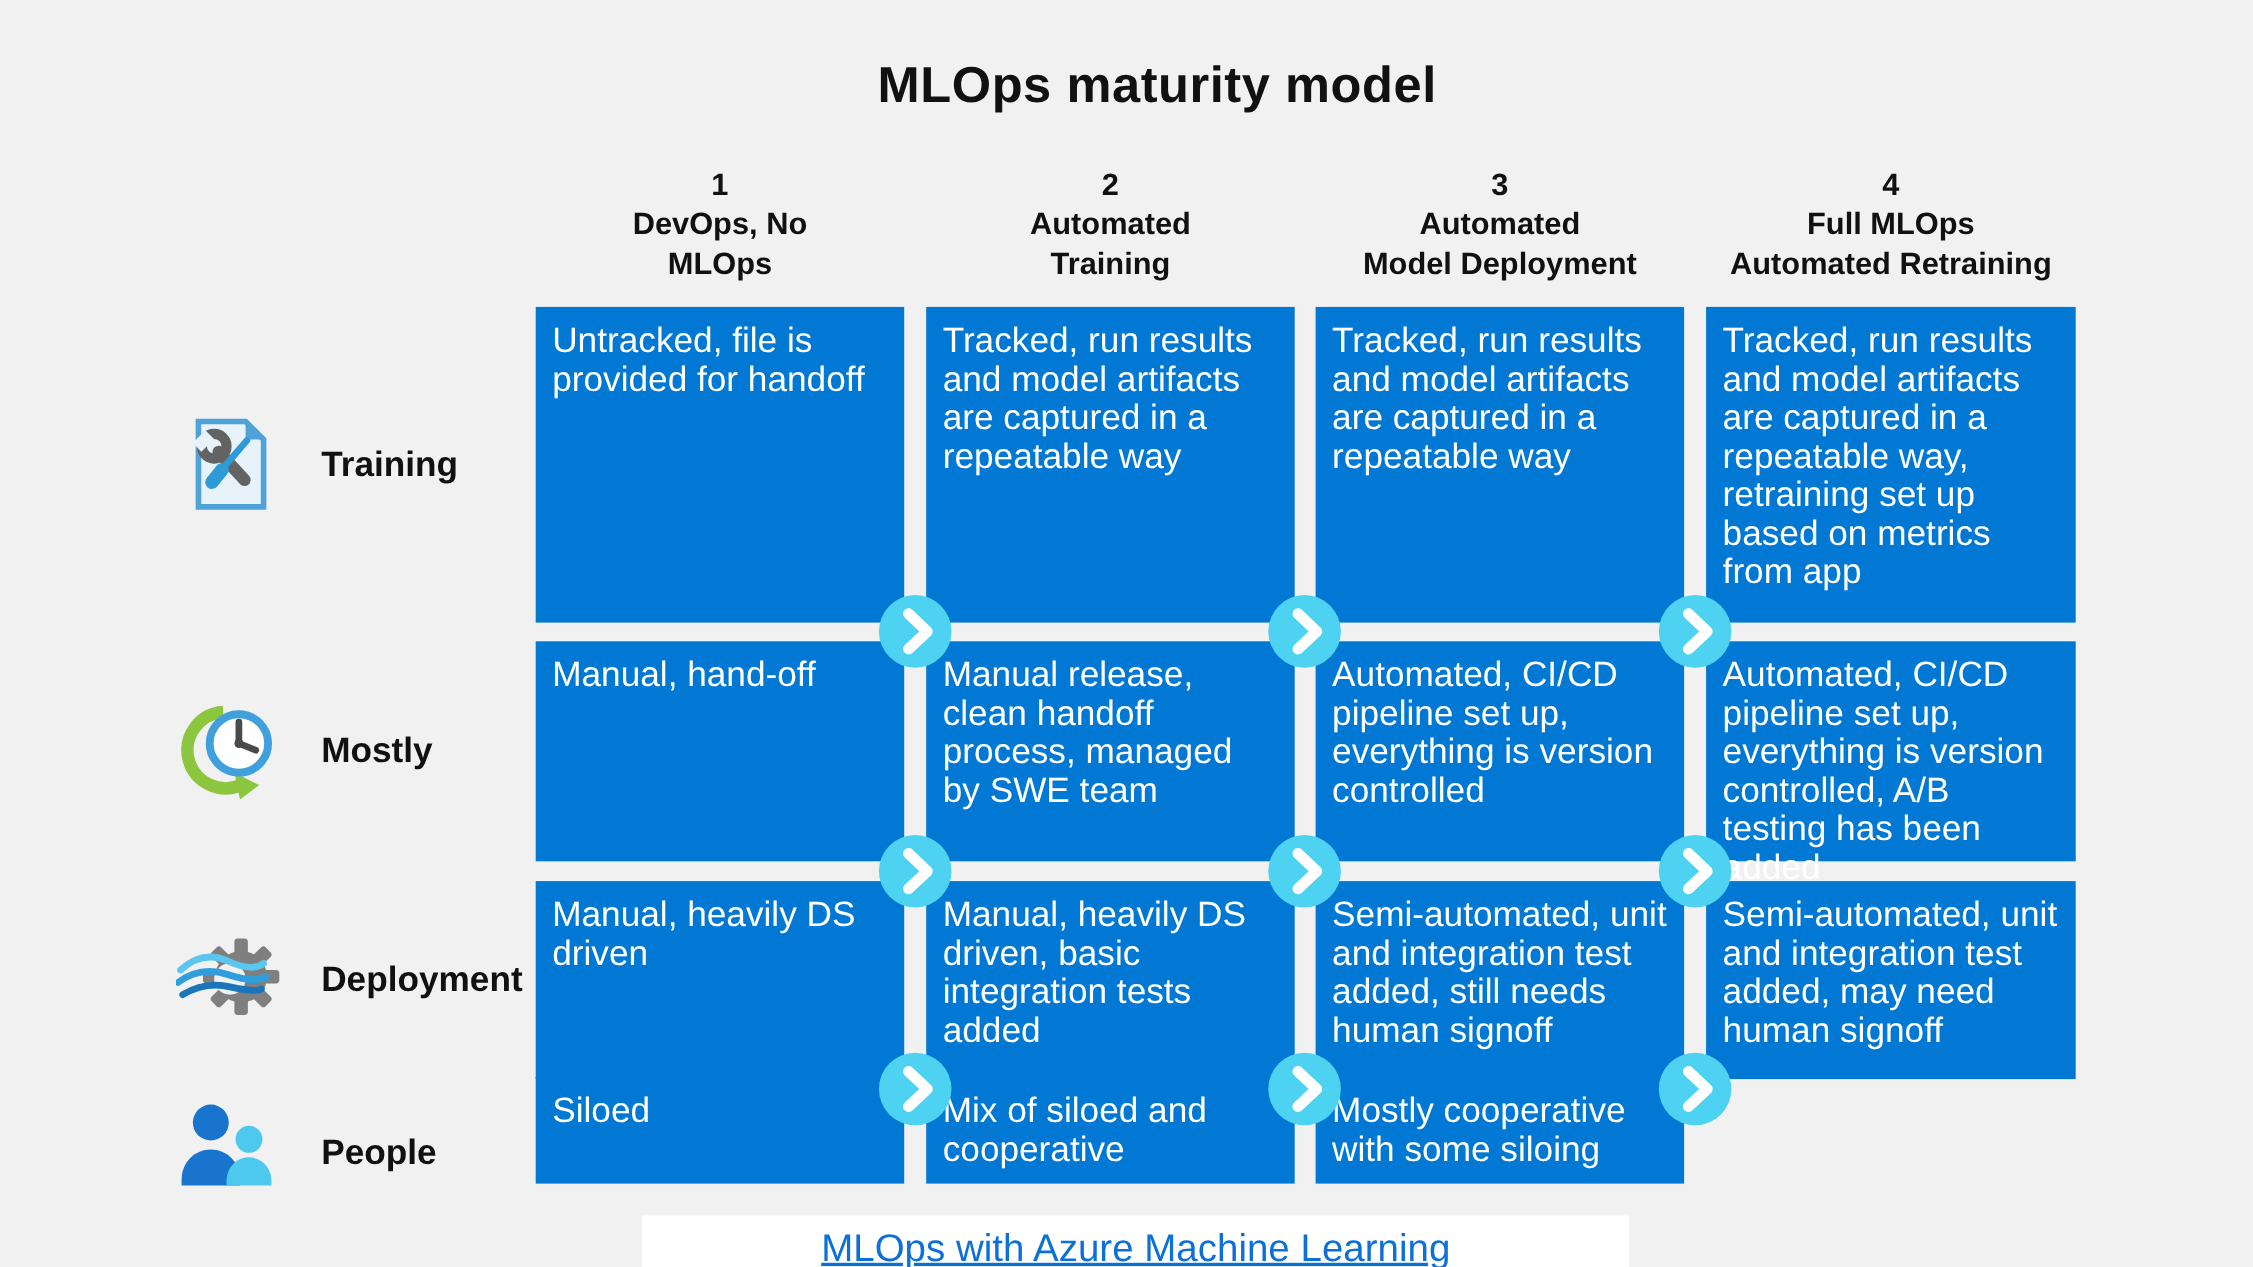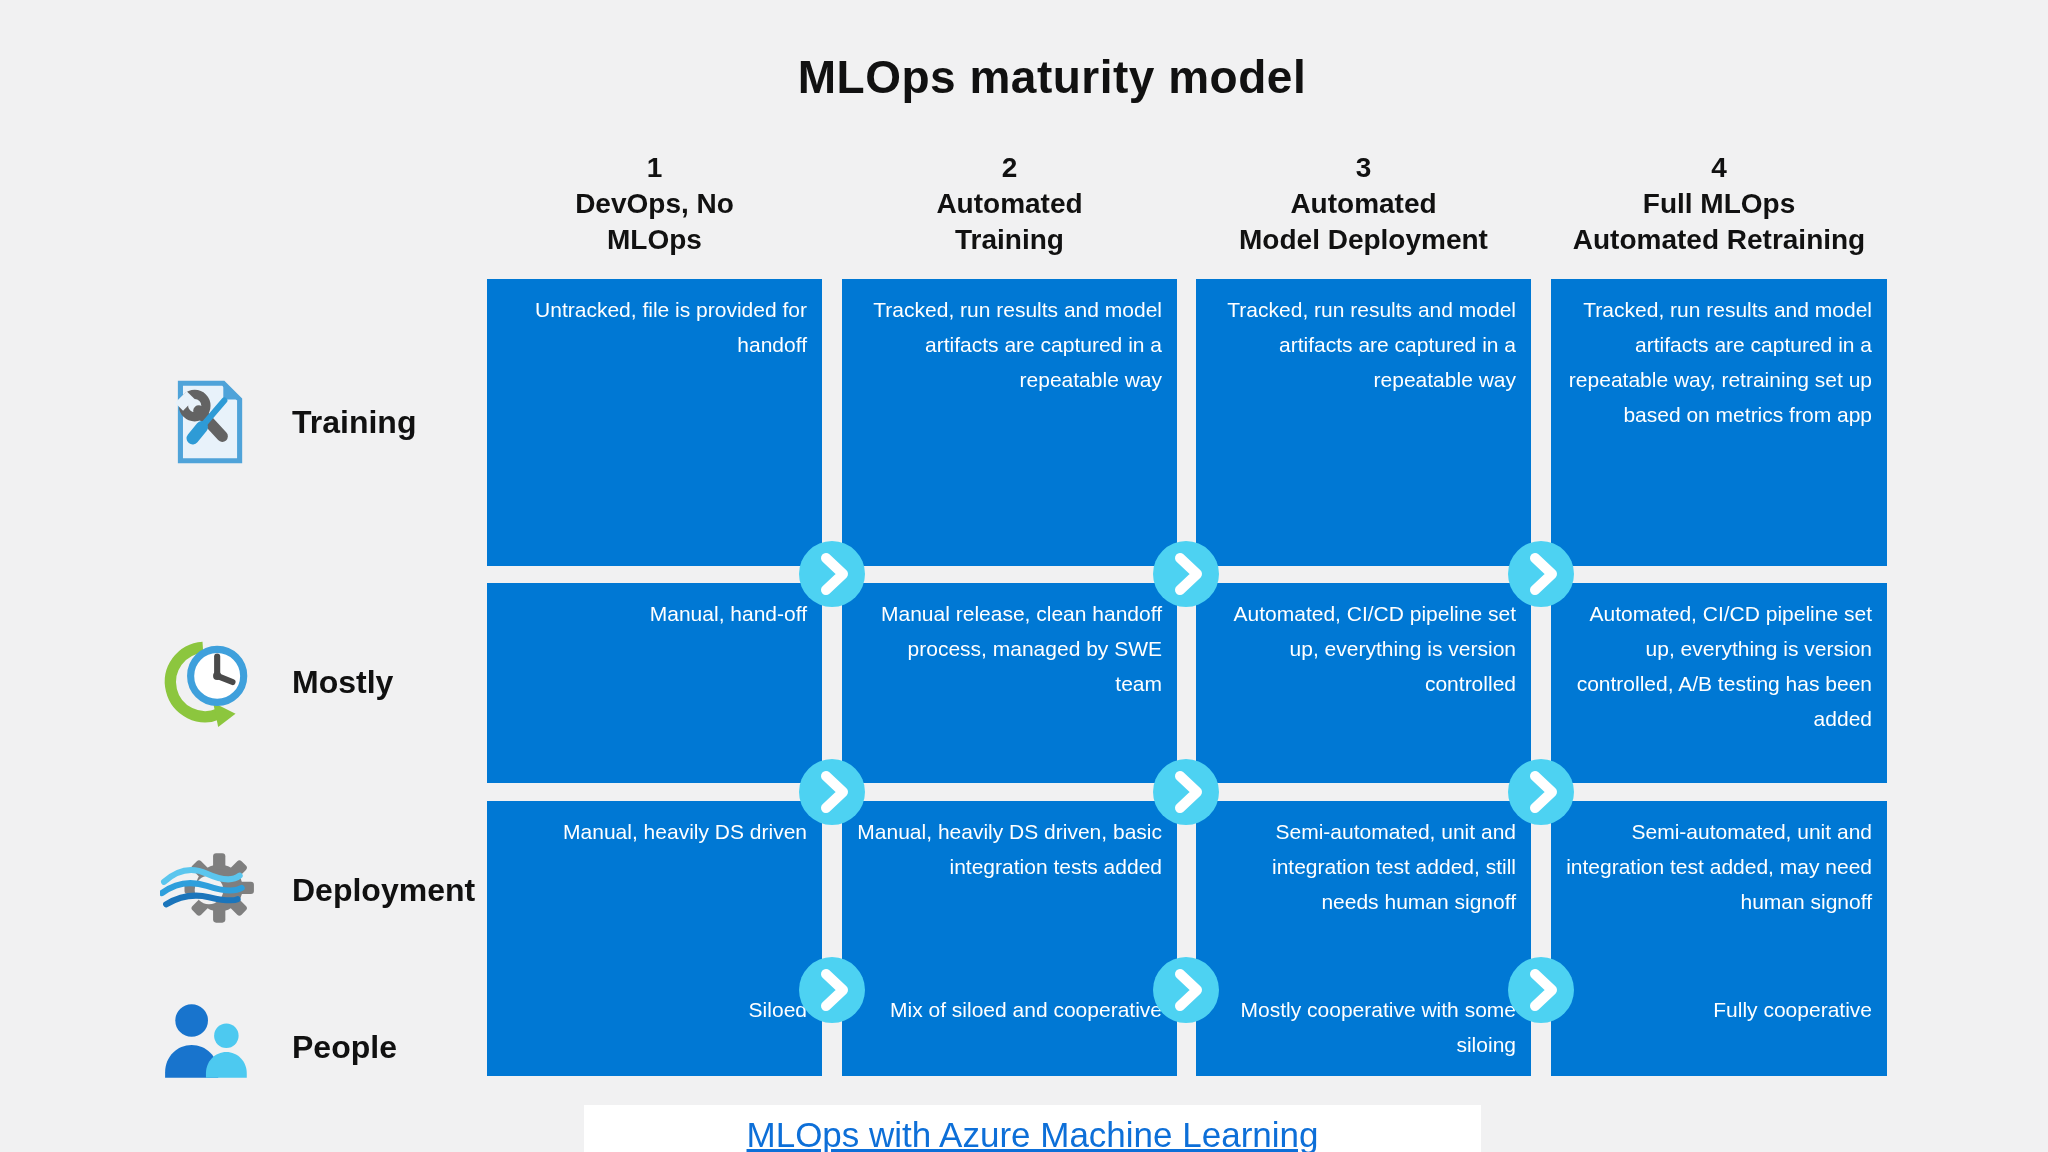--- a/index.html
+++ b/index.html
@@ -37,22 +37,22 @@
   
   .r1 { top: 267px; height: 287px; }
   .r2 { top: 571px; height: 200px; }
   .r3 { top: 789px; height: 180px; }
   .r4 { top: 967px; height: 97px;  }
 
   .cell {
     position: absolute;
     background: #0078d4;
     color: #ffffff;
-    text-align: right;
-    font-size: 21px; line-height: 35px;
+    text-align: left;
+    font-size: 32px; line-height: 35px;
     padding: 13px 15px;
     box-sizing: border-box;
   }
 
   .rowlabel {
     position: absolute; left: 160px;
     display: flex; align-items: center; gap: 34px;
     transform: translateY(-50%);
   }
   .rowlabel .ricon { width: 98px; height: 98px; display: inline-block; flex: none; }
@@ -184,21 +184,20 @@
   <div class="cell c4 r2">Automated, CI/CD pipeline set up, everything is version controlled, A/B testing has been added</div>
 
   <div class="cell c1 r3">Manual, heavily DS driven</div>
   <div class="cell c2 r3">Manual, heavily DS driven, basic integration tests added</div>
   <div class="cell c3 r3">Semi-automated, unit and integration test added, still needs human signoff</div>
   <div class="cell c4 r3">Semi-automated, unit and integration test added, may need human signoff</div>
 
   <div class="cell c1 r4">Siloed</div>
   <div class="cell c2 r4">Mix of siloed and cooperative</div>
   <div class="cell c3 r4">Mostly cooperative with some siloing</div>
-  <div class="cell c4 r4">Fully cooperative</div>
 
   <div class="chev" style="left:799px;top:529px">
       <svg viewBox="0 0 66 66">
         <path d="M27 17 L44 33 L27 49" stroke="#fff" stroke-width="10" fill="none" stroke-linecap="round" stroke-linejoin="round"></path>
       </svg>
     </div>
   <div class="chev" style="left:1153px;top:529px">
       <svg viewBox="0 0 66 66">
         <path d="M27 17 L44 33 L27 49" stroke="#fff" stroke-width="10" fill="none" stroke-linecap="round" stroke-linejoin="round"></path>
       </svg>

